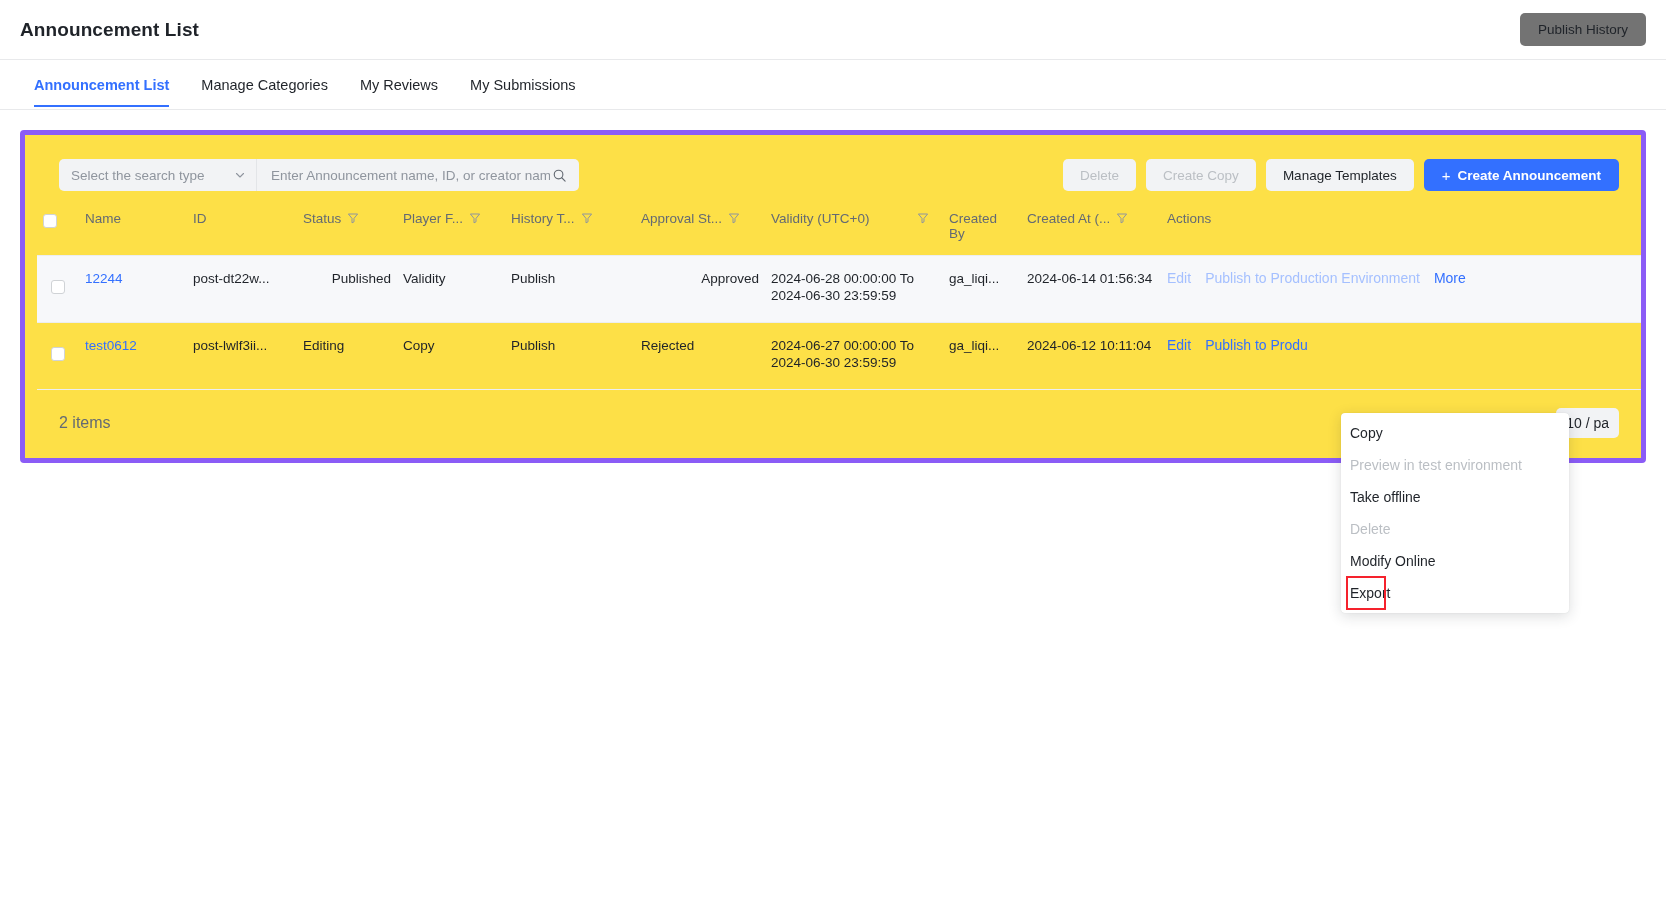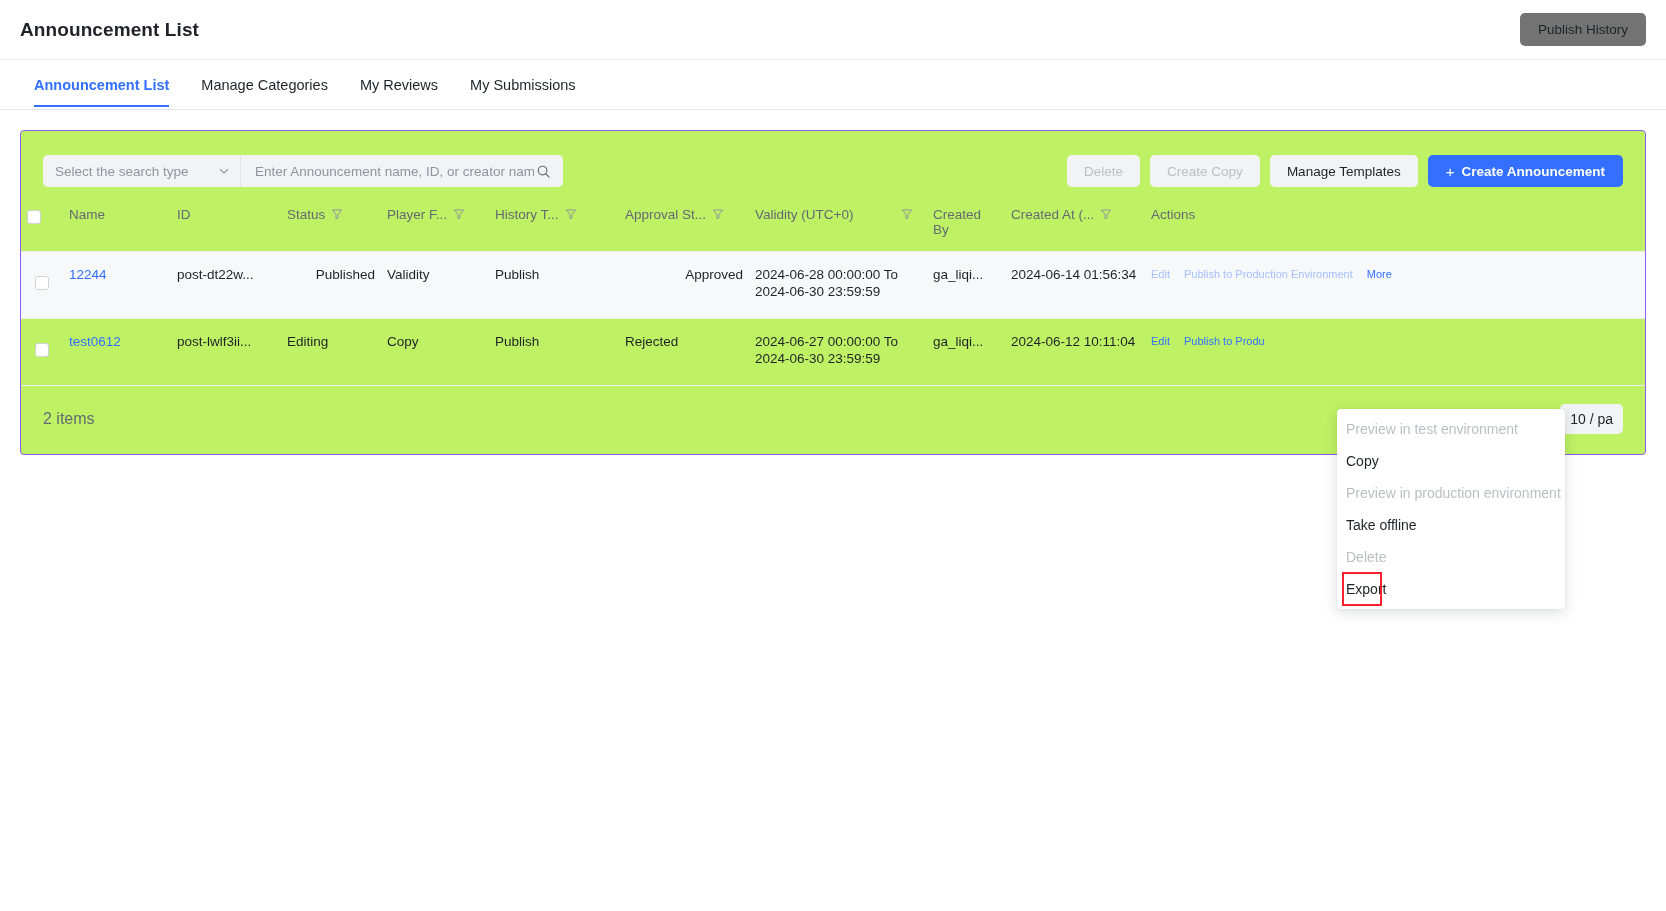--- a/index.html
+++ b/index.html
@@ -61,24 +61,24 @@
     content: "";
     position: absolute;
     left: 16px; right: 16px; bottom: -1px;
     height: 2px;
     background: #3370ff;
   }
 
   
   .content { padding: 20px 20px 0 20px; }
   .card {
-    border: 1px solid #8b5cf6;
+    border: 5px solid #8b5cf6;
     border-radius: 4px;
-    background: #bef264;
-    padding: 16px 0 0 0;
+    background: #fde047;
+    padding: 16px 0 0 12px;
     position: relative;
   }
 
   
   .toolbar {
     display: flex;
     align-items: center;
     padding: 8px 22px 14px 22px;
   }
   .select-box {
@@ -158,21 +158,21 @@
     cursor: pointer;
     margin-top: 10px;
   }
   th .chk { margin-top: 3px; }
   .link { color: #3370ff; cursor: pointer; }
   .ok { color: #34c724; text-align: right; }
   .bad { color: #f54a45; }
   .trunc { white-space: nowrap; overflow: hidden; text-overflow: ellipsis; }
 
   .actions { display: flex; gap: 14px; align-items: baseline; white-space: nowrap; }
-  .act { color: #3370ff; cursor: pointer; font-size: 11px; }
+  .act { color: #3370ff; cursor: pointer; font-size: 14px; }
   .act.dim { color: #a5c0ff; }
 
   
   .tfoot {
     display: flex; align-items: center;
     padding: 18px 22px 20px 22px;
   }
   .items-count { font-size: 16px; color: #646a73; }
   .pager { margin-left: auto; display: flex; align-items: center; gap: 8px; }
   .per-page {
@@ -412,22 +412,22 @@
     <div class="tfoot">
       <div class="items-count">2 items</div>
       <div class="pager">
         <div class="per-page">
           <span>10 / pa</span>
         </div>
       </div>
     </div>
 
     <div class="menu" style="left:1316px; top:278px;">
+      <div class="menu-item">Copy</div>
       <div class="menu-item disabled">Preview in test environment</div>
-      <div class="menu-item">Copy</div>
-      <div class="menu-item disabled">Preview in production environment</div>
       <div class="menu-item">Take offline</div>
       <div class="menu-item disabled">Delete</div>
+      <div class="menu-item">Modify Online</div>
       <div class="menu-item highlight">Export</div>
     </div>
 
   </div>
 </div>
 
 </body></html>

